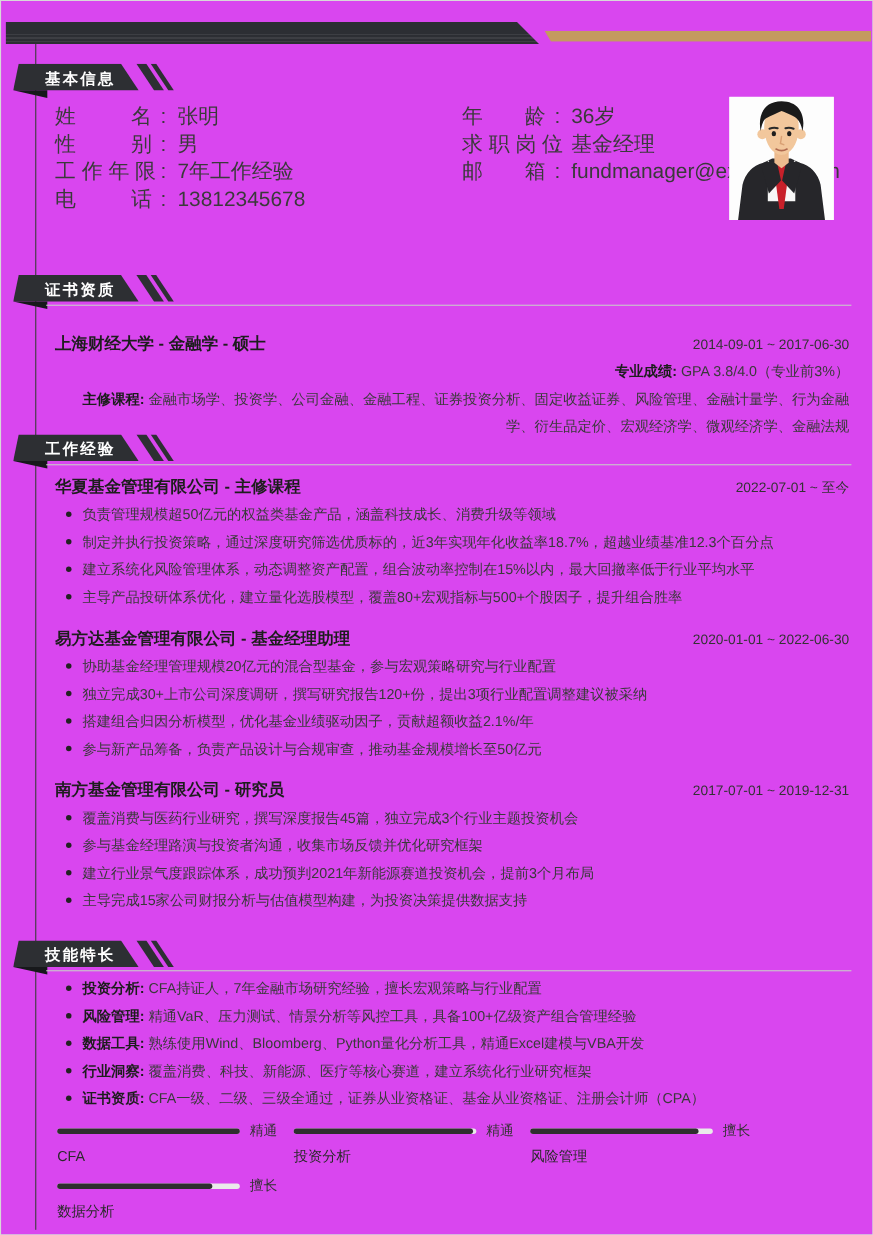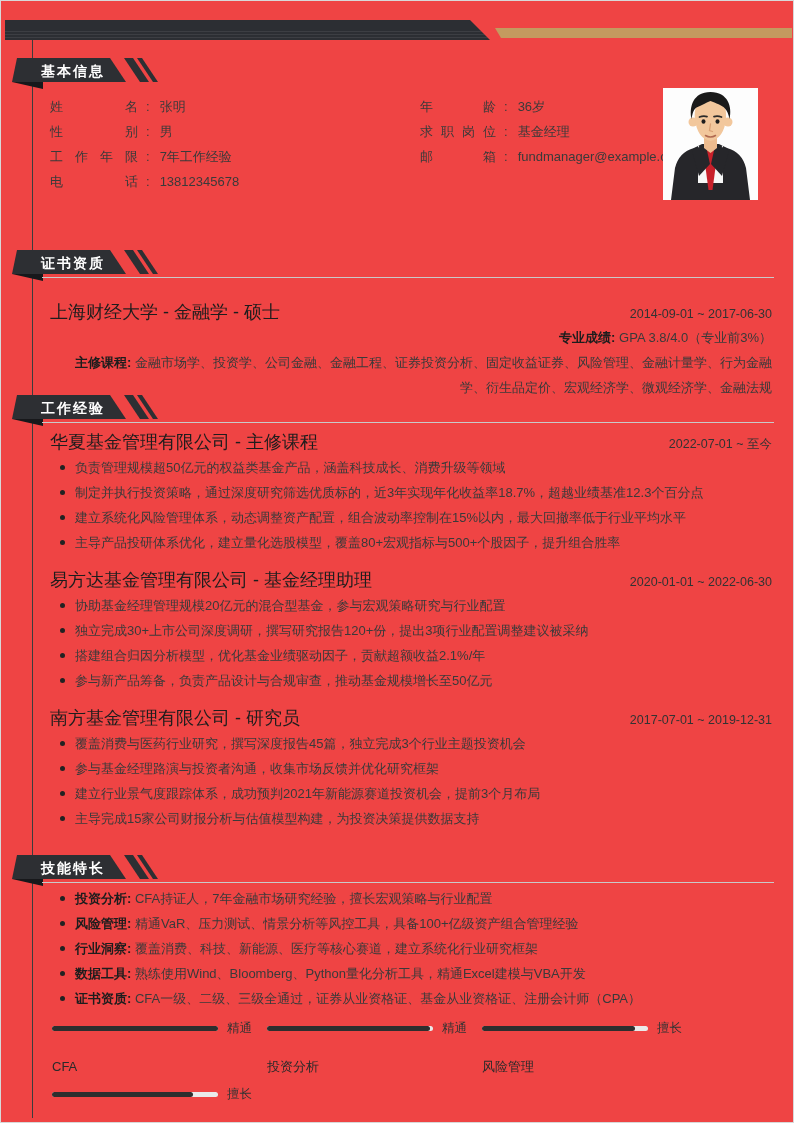--- a/index.html
+++ b/index.html
@@ -1,18 +1,18 @@
 <!DOCTYPE html>
 <html><head>
 <meta charset="utf-8">
 <style>
   html,body{margin:0;padding:0;}
   body{width:794px;height:1123px;background:#fff;position:relative;
        font-family:"Liberation Sans","DejaVu Sans",sans-serif;overflow:hidden;}
-  #page{position:absolute;inset:0;background:#ef4444;box-shadow:inset 0 0 0 1px #d8d8d8;}
+  #page{position:absolute;inset:0;background:#d946ef;box-shadow:inset 0 0 0 1px #d8d8d8;}
 
   
   .topbar-dark{position:absolute;left:5px;top:20px;width:490px;height:20px;background:#2c2e33;
     clip-path:polygon(0 0,465px 0,485px 100%,0 100%);
     background-image:repeating-linear-gradient(180deg,transparent 0 11px,rgba(255,255,255,.08) 11px 12px,transparent 12px 14px,rgba(255,255,255,.08) 14px 15px,transparent 15px 17px,rgba(255,255,255,.08) 17px 18px);}
   .topbar-gold{position:absolute;left:495px;top:28px;width:297px;height:10px;background:#c49a5f;
     clip-path:polygon(0 0,100% 0,100% 100%,6px 100%);}
 
   
   .spine{position:absolute;left:32px;top:40px;width:1px;height:1078px;background:#3c3c3c;}
@@ -22,45 +22,45 @@
   .banner svg{position:absolute;left:0;top:0;}
   .banner-title{position:absolute;left:29px;top:2.5px;height:21px;line-height:21px;
     color:#fff;font-weight:bold;font-size:14px;letter-spacing:2px;white-space:nowrap;}
   .sec-rule{position:absolute;left:42px;right:20px;height:1px;background:#c9c9c9;}
 
   
   .info-wrap{position:absolute;left:50px;top:94px;right:22px;z-index:1;}
   .info-col{position:absolute;top:0;}
   .info-col.left{left:0;}
   .info-col.right{left:370px;}
-  .info-row{height:25px;line-height:25px;font-size:13px;color:#3a3a3a;white-space:nowrap;}
+  .info-row{height:25px;line-height:25px;font-size:19px;color:#3a3a3a;white-space:nowrap;}
   .flabel{display:inline-block;width:88px;text-align:justify;text-align-last:justify;vertical-align:top;}
   .info-col.right .flabel{width:76px;}
   .fcolon{margin:0 10px 0 8px;}
   .photo{position:absolute;left:663px;top:88px;width:95px;height:112px;background:#fdfdfd;z-index:4;}
 
   
   .sec-content{position:absolute;left:50px;right:22px;font-size:13px;color:#3a3a3a;line-height:25px;}
   .title-row{display:flex;justify-content:space-between;align-items:baseline;height:25px;line-height:25px;}
-  .job-title{font-weight:normal;color:#1d1d1d;font-size:18px;white-space:nowrap;}
+  .job-title{font-weight:bold;color:#1d1d1d;font-size:15px;white-space:nowrap;}
   .date{font-size:12.5px;color:#333;white-space:nowrap;}
   .line{margin:0;text-align:right;}
   .blabel{font-weight:bold;color:#1d1d1d;}
   .job{margin-bottom:13px;}
   .bullet{position:relative;padding-left:25px;line-height:25px;}
   .bullet::before{content:'';position:absolute;left:10px;top:10px;width:5px;height:5px;border-radius:50%;background:#222;}
 
   
   .bars{position:absolute;left:52px;top:1020px;right:22px;display:grid;
     grid-template-columns:repeat(3,215px);row-gap:10px;}
   .bar-row{display:flex;align-items:center;height:16px;}
   .track{width:166px;height:5px;background:#eaeaea;border-radius:3px;position:relative;}
   .fill{position:absolute;left:0;top:0;height:5px;background:#2e2e2e;border-radius:3px;}
   .level{margin-left:9px;font-size:12.5px;color:#333;text-align:center;}
-  .bar-name{margin-top:22px;font-size:13px;color:#2a2a2a;line-height:18px;}
+  .bar-name{margin-top:6px;font-size:13px;color:#2a2a2a;line-height:18px;}
 </style>
 </head>
 <body>
 
 <div id="page">
 
   <div class="topbar-dark"></div>
   <div class="topbar-gold"></div>
   <div class="spine"></div>
 
@@ -214,28 +214,28 @@
   <div class="sec-content" style="top:886px">
     <div class="bullet">
       <span class="blabel">投资分析:</span>
       <span>CFA持证人，7年金融市场研究经验，擅长宏观策略与行业配置</span>
     </div>
     <div class="bullet">
       <span class="blabel">风险管理:</span>
       <span>精通VaR、压力测试、情景分析等风控工具，具备100+亿级资产组合管理经验</span>
     </div>
     <div class="bullet">
+      <span class="blabel">数据工具:</span>
+      <span>熟练使用Wind、Bloomberg、Python量化分析工具，精通Excel建模与VBA开发</span>
+    </div>
+    <div class="bullet">
       <span class="blabel">行业洞察:</span>
       <span>覆盖消费、科技、新能源、医疗等核心赛道，建立系统化行业研究框架</span>
     </div>
     <div class="bullet">
-      <span class="blabel">数据工具:</span>
-      <span>熟练使用Wind、Bloomberg、Python量化分析工具，精通Excel建模与VBA开发</span>
-    </div>
-    <div class="bullet">
       <span class="blabel">证书资质:</span>
       <span>CFA一级、二级、三级全通过，证券从业资格证、基金从业资格证、注册会计师（CPA）</span>
     </div>
   </div>
 
   <div class="bars">
     <div class="bar-item">
       <div class="bar-row">
         <span class="track">
             <span class="fill" style="width: 100%;"></span>

